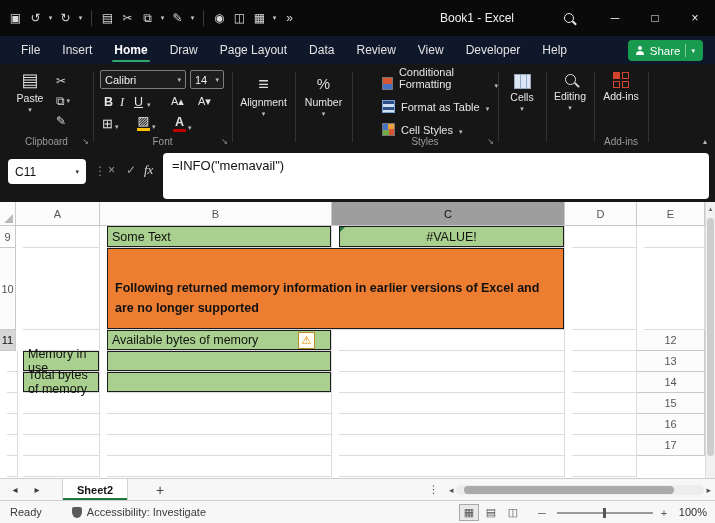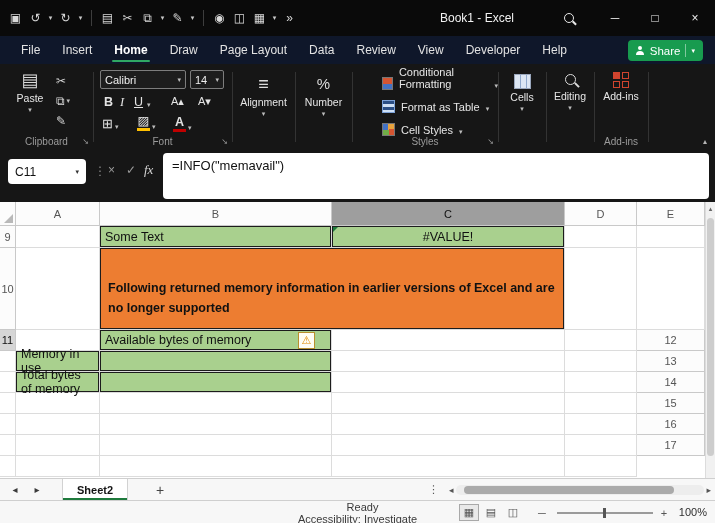--- a/index.html
+++ b/index.html
@@ -68,21 +68,21 @@
 
   
   .sheet { position:absolute; top:202px; left:0; width:705px; height:276px; background:#fff; display:grid;
            grid-template-columns:16px 84px 232px 233px 72px 68px;
            grid-template-rows:24px 22px 82px 21px 21px 21px 21px 21px 21px 21px; }
   .hd { background:#fcfcfc; border-right:1px solid #c9c9c9; border-bottom:1px solid #c9c9c9; color:#555; font-size:11px; display:flex; align-items:center; justify-content:center; }
   .hd.selcol { background:#9e9e9e; color:#101010; }
   .hd.selrow { background:#d6d6d6; color:#101010; }
   .corner { position:relative; }
   .corner::after { content:""; position:absolute; right:2px; bottom:2px; border-left:9px solid transparent; border-bottom:9px solid #b9b9b9; }
-  .cell { border-right:1px solid #dcdcdc; border-bottom:1px solid #dcdcdc; font-size:12.5px; color:#111; display:flex; align-items:center; padding:0 5px; position:relative; }
+  .cell { border-right:1px solid #dcdcdc; border-bottom:1px solid #dcdcdc; font-size:12.5px; color:#111; display:flex; align-items:center; padding:0 5px; position:relative;margin-left:7px; }
   .green { background:#A9D08E; box-shadow:inset 0 0 0 1px #1c1c1c; }
   .orange { background:#ED7D31; box-shadow:inset 0 0 0 1px #1c1c1c; font-weight:bold; display:block; grid-column:3 / span 2; padding:30px 8px 8px; line-height:1.6; font-size:12.5px; }
   .center { justify-content:center; padding:0; }
   .tri::before { content:""; position:absolute; top:1px; left:1px; border-top:5px solid #1E7A3C; border-right:5px solid transparent; }
   .warnbox { position:absolute; right:16px; top:2px; width:17px; height:17px; background:#fffdf4; border:1px solid #b98f2d; display:flex; align-items:center; justify-content:center; font-size:11px; color:#e08a00; }
   .redbox { border:2px solid #E0261A; padding:0 11px; height:21px; display:flex; align-items:center; }
   .vscroll { position:absolute; top:202px; right:0; width:10px; height:276px; background:#f1f1f1; border-left:1px solid #dcdcdc; }
   .vup { height:14px; text-align:center; font-size:7px; color:#666; line-height:14px; }
   .vthumb { position:absolute; top:16px; left:1px; width:7px; height:238px; background:#cdcdcd; border-radius:4px; }
 
@@ -92,21 +92,21 @@
   .stab { margin-left:14px; height:21px; padding:0 14px; background:#fff; border-left:1px solid #d2d2d2; border-right:1px solid #d2d2d2; display:flex; align-items:center; font-weight:bold; color:#141414; position:relative; }
   .stab::after { content:""; position:absolute; bottom:0; left:0; right:0; height:2px; background:#1E7A3C; }
   .addsheet { margin-left:28px; font-size:14px; color:#444; }
   .sheetdots { position:absolute; left:428px; color:#555; font-size:11px; }
   .hscroll { position:absolute; right:4px; top:4px; width:262px; height:14px; display:flex; align-items:center; gap:2px; }
   .harr { font-size:9px; color:#555; }
   .htrack { flex:1; height:10px; background:#ededed; border-radius:5px; position:relative; }
   .hthumb { position:absolute; left:8px; top:1px; height:8px; width:210px; background:#aaaaaa; border-radius:4px; }
 
   
-  .statusbar { position:absolute; top:500px; left:0; right:0; height:23px; background:#f7f7f7; border-top:1px solid #cfcfcf; display:flex; align-items:center; font-size:11px; color:#3a3a3a;flex-direction:column; }
+  .statusbar { position:absolute; top:500px; left:0; right:0; height:23px; background:#f7f7f7; border-top:1px solid #cfcfcf; display:flex; align-items:center; font-size:11px; color:#3a3a3a; }
   .st-ready { margin-left:10px; }
   .shield { width:10px; height:11px; background:#5a5a5a; border-radius:2px 2px 50% 50% / 2px 2px 55% 55%; margin-left:30px; margin-right:5px; }
   .viewbtn { position:absolute; top:3px; width:20px; height:17px; display:flex; align-items:center; justify-content:center; font-size:11px; color:#555; }
   .viewbtn.active { border:1px solid #a9a9a9; background:#e9e9e9; }
   .zoomtrack { position:absolute; top:11px; right:62px; width:96px; height:2px; background:#9a9a9a; }
   .zoomhandle { position:absolute; top:-4px; left:46px; width:3px; height:10px; background:#555; }
   .zoomctl { position:absolute; top:3px; width:14px; height:17px; display:flex; align-items:center; justify-content:center; font-size:11px; color:#555; }
   .zoomlabel { position:absolute; right:8px; top:5px; font-size:11px; color:#2e2e2e; }
 </style>
 </head>

